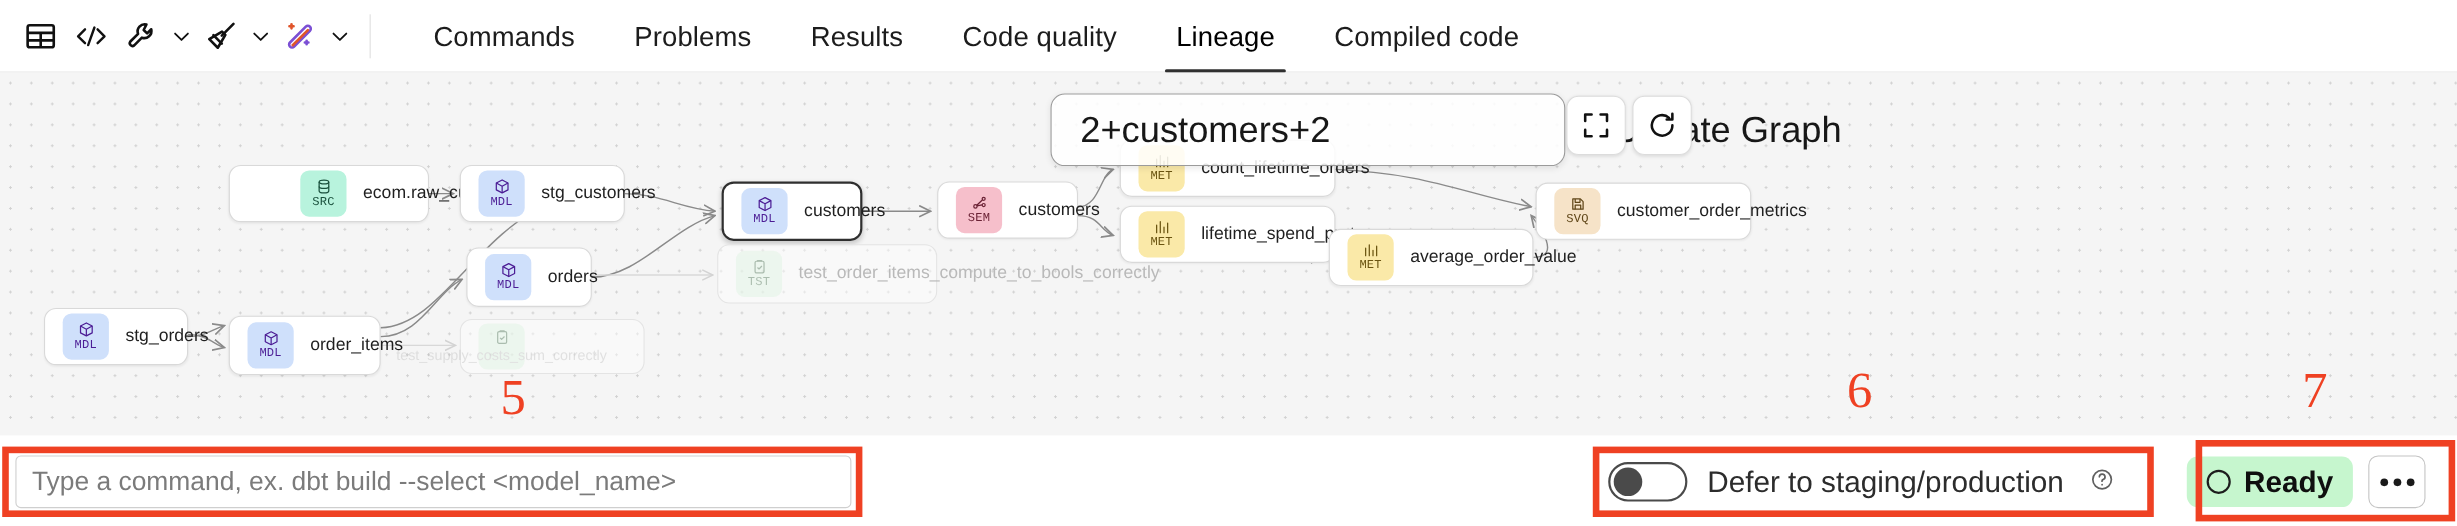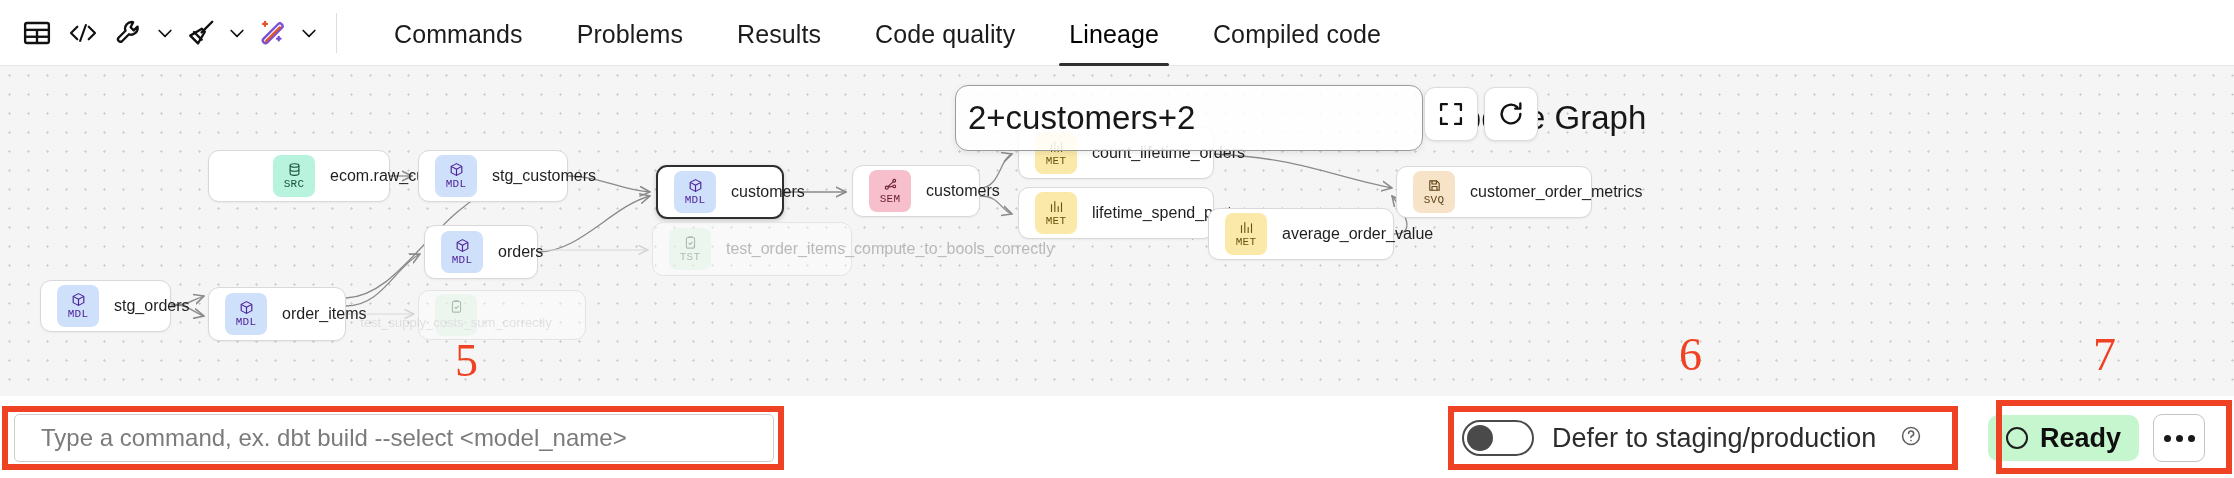--- a/index.html
+++ b/index.html
@@ -91,21 +91,21 @@
     position: absolute;
     background: rgba(255,255,255,0.86);
     border: 1px solid #9b9b9b;
     border-radius: 13px;
     display: flex; align-items: center;
     box-shadow: 0 2px 6px rgba(0,0,0,0.08);
   }
   .graph-input {
     flex: 1; height: 100%;
     display: flex; align-items: center;
-    padding: 0 12px;
+    padding: 0 26px;
     font-size: 33px; color: #171717;
     background: transparent; border: none; outline: none;
     font-family: "Liberation Sans", sans-serif;
   }
   .graph-divider { width: 1px; align-self: stretch; margin: 4px 0; background: #b5b5b5; }
   .graph-update-btn {
     display: flex; align-items: center; justify-content: center;
     padding: 0 34px; height: 100%;
     font-size: 33px; color: #171717; cursor: pointer; white-space: nowrap;
   }
@@ -139,21 +139,21 @@
     width: 2234px; height: 82px;
     background: #fff;
     display: flex; align-items: center;
   }
   .cmd-input {
     position: absolute; left: 14px; top: 414px;
     width: 760px; height: 48px;
     border: 1px solid #cfcfcf; border-radius: 5px;
     background: #fff;
     font-size: 24px; color: #7b7b7b;
-    padding: 0 26px;
+    padding: 0 14px;
     display: flex; align-items: center;
     font-family: "Liberation Sans", sans-serif;
     outline: none;
   }
   .cmd-input::placeholder { color: #7b7b7b; opacity: 1; }
 
   .defer-wrap {
     position: absolute; top: 414px; left: 1462px;
     display: flex; align-items: center; gap: 18px; height: 48px;
   }

